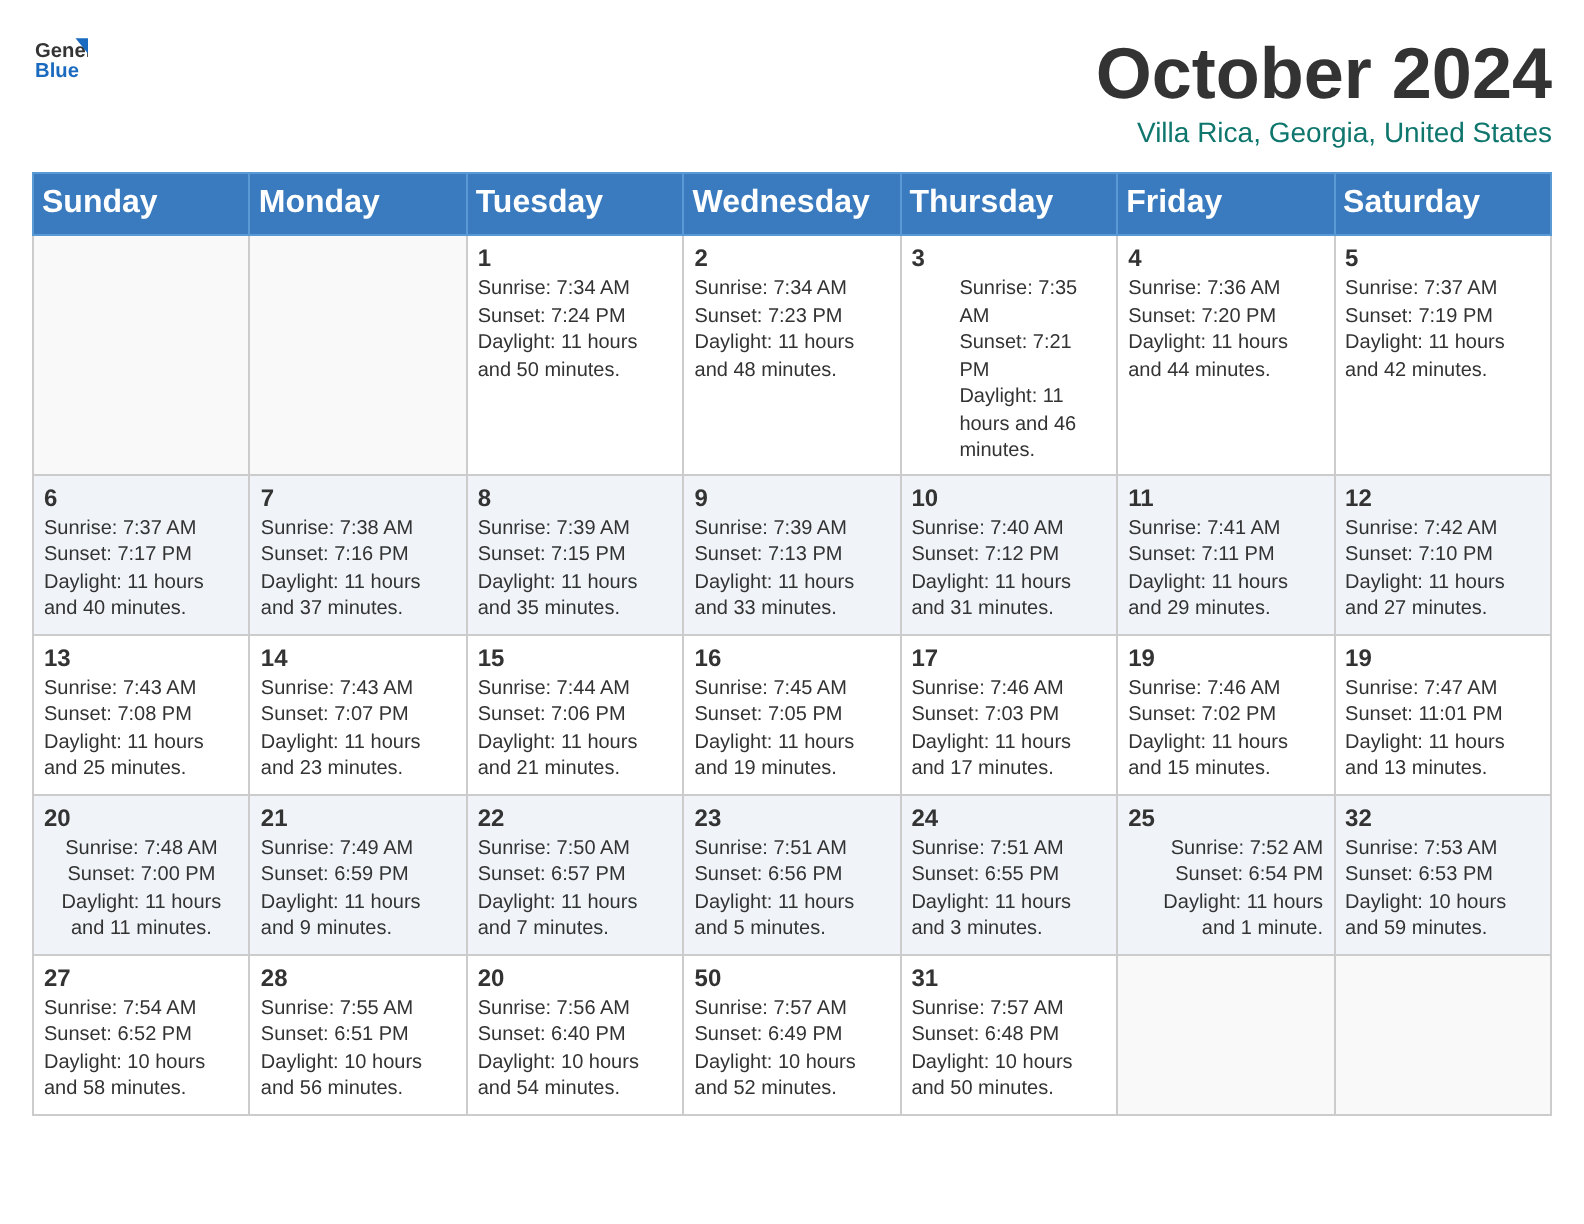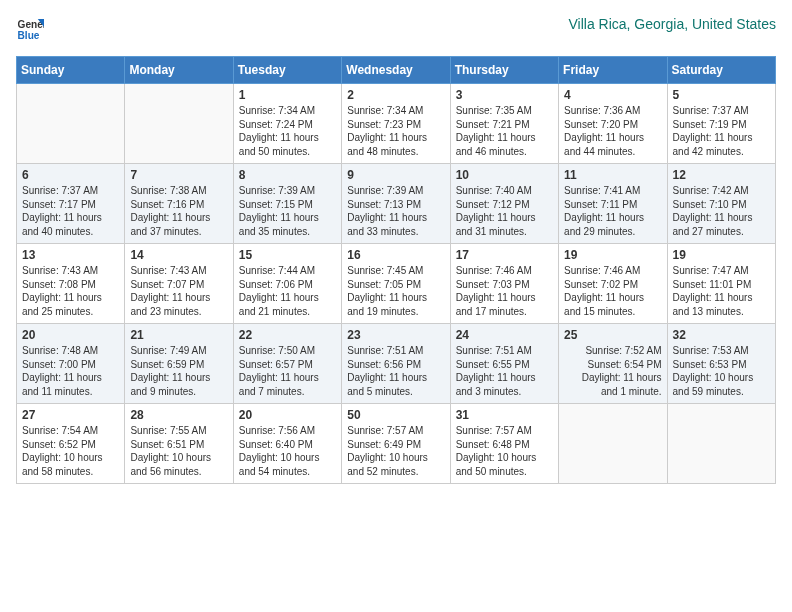--- a/index.html
+++ b/index.html
@@ -40,21 +40,21 @@
     .calendar {
       width: 100%;
       border-collapse: collapse;
       font-size: 11px;
     }
     .calendar th {
       background-color: #3a7bbf;
       color: #fff;
       padding: 6px 4px;
       text-align: left;
-      font-size: 12px;
+      font-size: 16px;
       font-weight: bold;
       border: 1px solid #5a9ad4;
     }
     .calendar td {
       border: 1px solid #ccc;
       vertical-align: top;
       padding: 4px 5px;
       width: 108px;
       height: 80px;
       background: #fff;
@@ -83,20 +83,21 @@
 
 <div class="header">
   <div class="logo">
     <svg class="logo-icon" viewBox="0 0 36 36">
       <text x="2" y="16" font-size="13" font-weight="bold" fill="#333" font-family="Arial">General</text>
       <text x="2" y="29" font-size="13" font-weight="bold" fill="#1a6bbf" font-family="Arial">Blue</text>
       <polygon points="28,4 36,4 36,14" fill="#1a6bbf"></polygon>
     </svg>
   </div>
   <div class="title-block">
+    <div class="month-title">October 2024</div>
     <div class="location">Villa Rica, Georgia, United States</div>
   </div>
 </div>
 
 <table class="calendar">
   <thead>
     <tr>
     <th>Sunday</th>
         <th>Monday</th>
         <th>Tuesday</th>
@@ -117,21 +118,21 @@
 Daylight: 11 hours and 50 minutes.</div>
         </td>
         <td>
           <span class="day-number">2</span>
           <div class="cell-text" style="white-space: pre-line;">Sunrise: 7:34 AM
 Sunset: 7:23 PM
 Daylight: 11 hours and 48 minutes.</div>
         </td>
         <td>
           <span class="day-number">3</span>
-          <div class="cell-text" style="white-space: pre-line;">Sunrise: 7:35 AM
+          <div class="cell-text" style="white-space: pre-line; margin-left: 24px;">Sunrise: 7:35 AM
 Sunset: 7:21 PM
 Daylight: 11 hours and 46 minutes.</div>
         </td>
         <td>
           <span class="day-number">4</span>
           <div class="cell-text" style="white-space: pre-line;">Sunrise: 7:36 AM
 Sunset: 7:20 PM
 Daylight: 11 hours and 44 minutes.</div>
         </td>
         <td>
@@ -225,21 +226,21 @@
         <td>
           <span class="day-number">19</span>
           <div class="cell-text" style="white-space: pre-line;">Sunrise: 7:47 AM
 Sunset: 11:01 PM
 Daylight: 11 hours and 13 minutes.</div>
         </td>
       </tr>
       <tr>
         <td>
           <span class="day-number">20</span>
-          <div class="cell-text" style="white-space: pre-line;">Sunrise: 7:48 AM
+          <div class="cell-text" style="white-space: pre-line; text-align: center;">Sunrise: 7:48 AM
 Sunset: 7:00 PM
 Daylight: 11 hours and 11 minutes.</div>
         </td>
         <td>
           <span class="day-number">21</span>
           <div class="cell-text" style="white-space: pre-line;">Sunrise: 7:49 AM
 Sunset: 6:59 PM
 Daylight: 11 hours and 9 minutes.</div>
         </td>
         <td>

